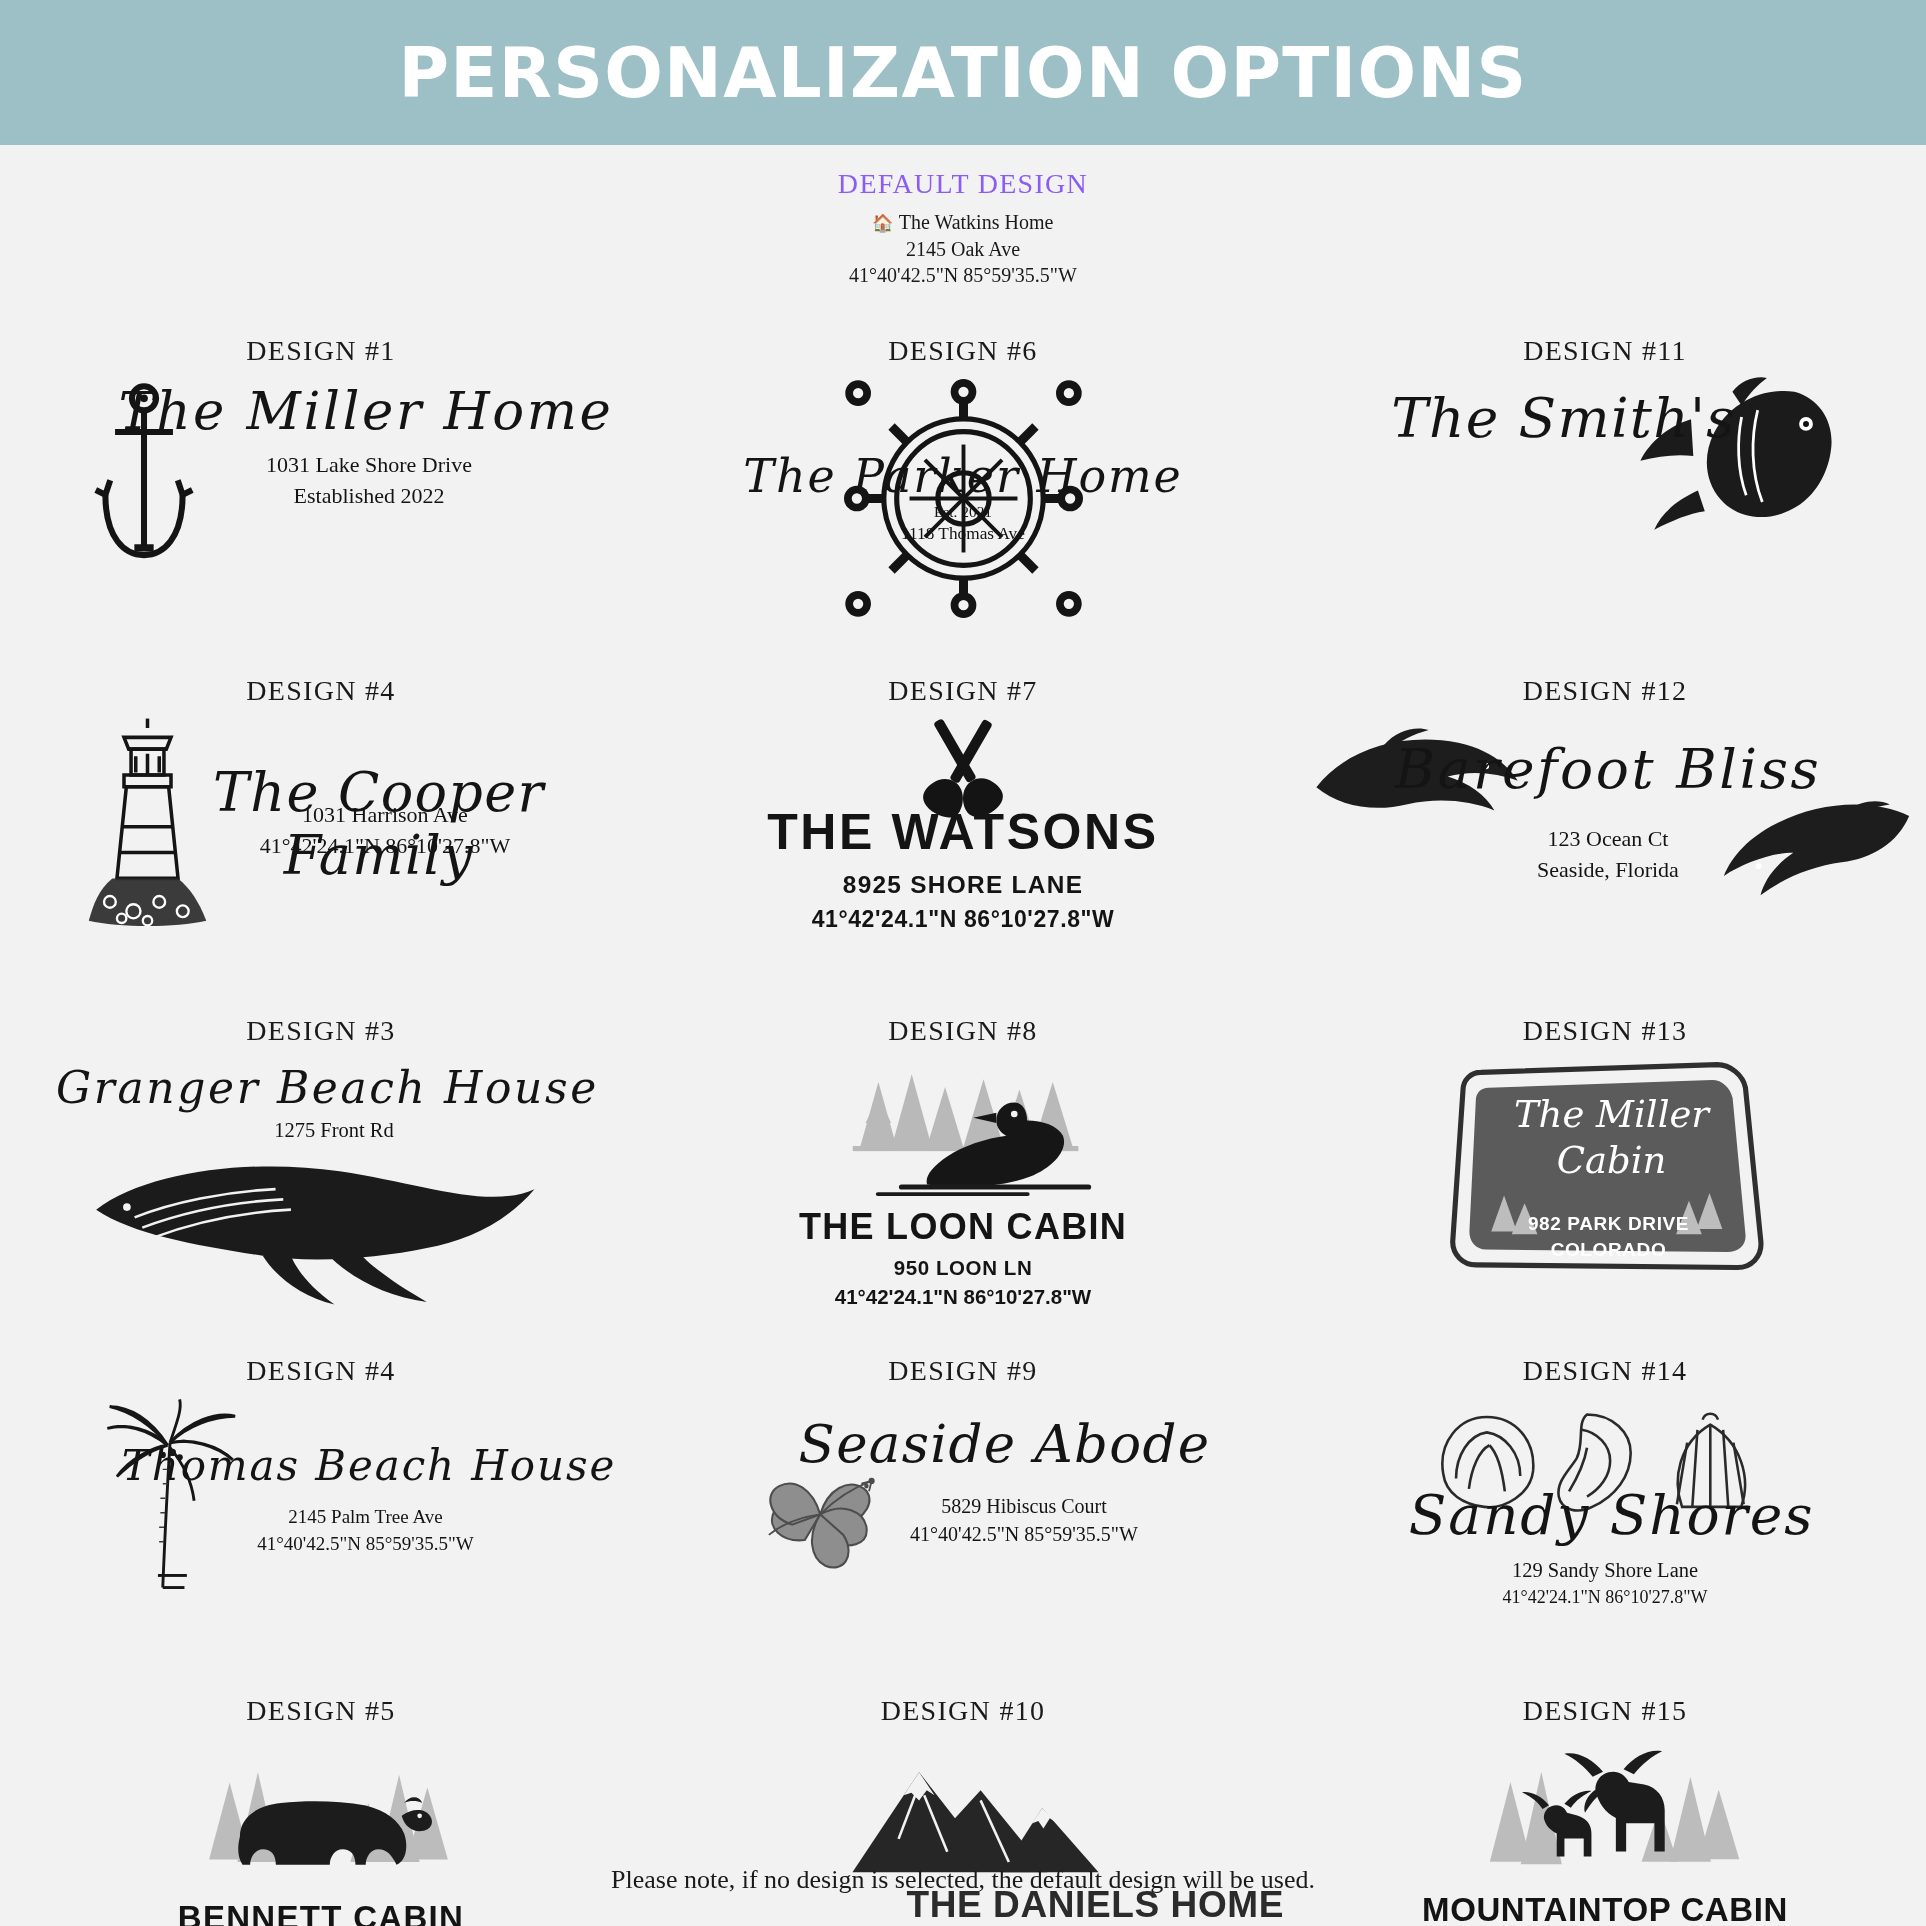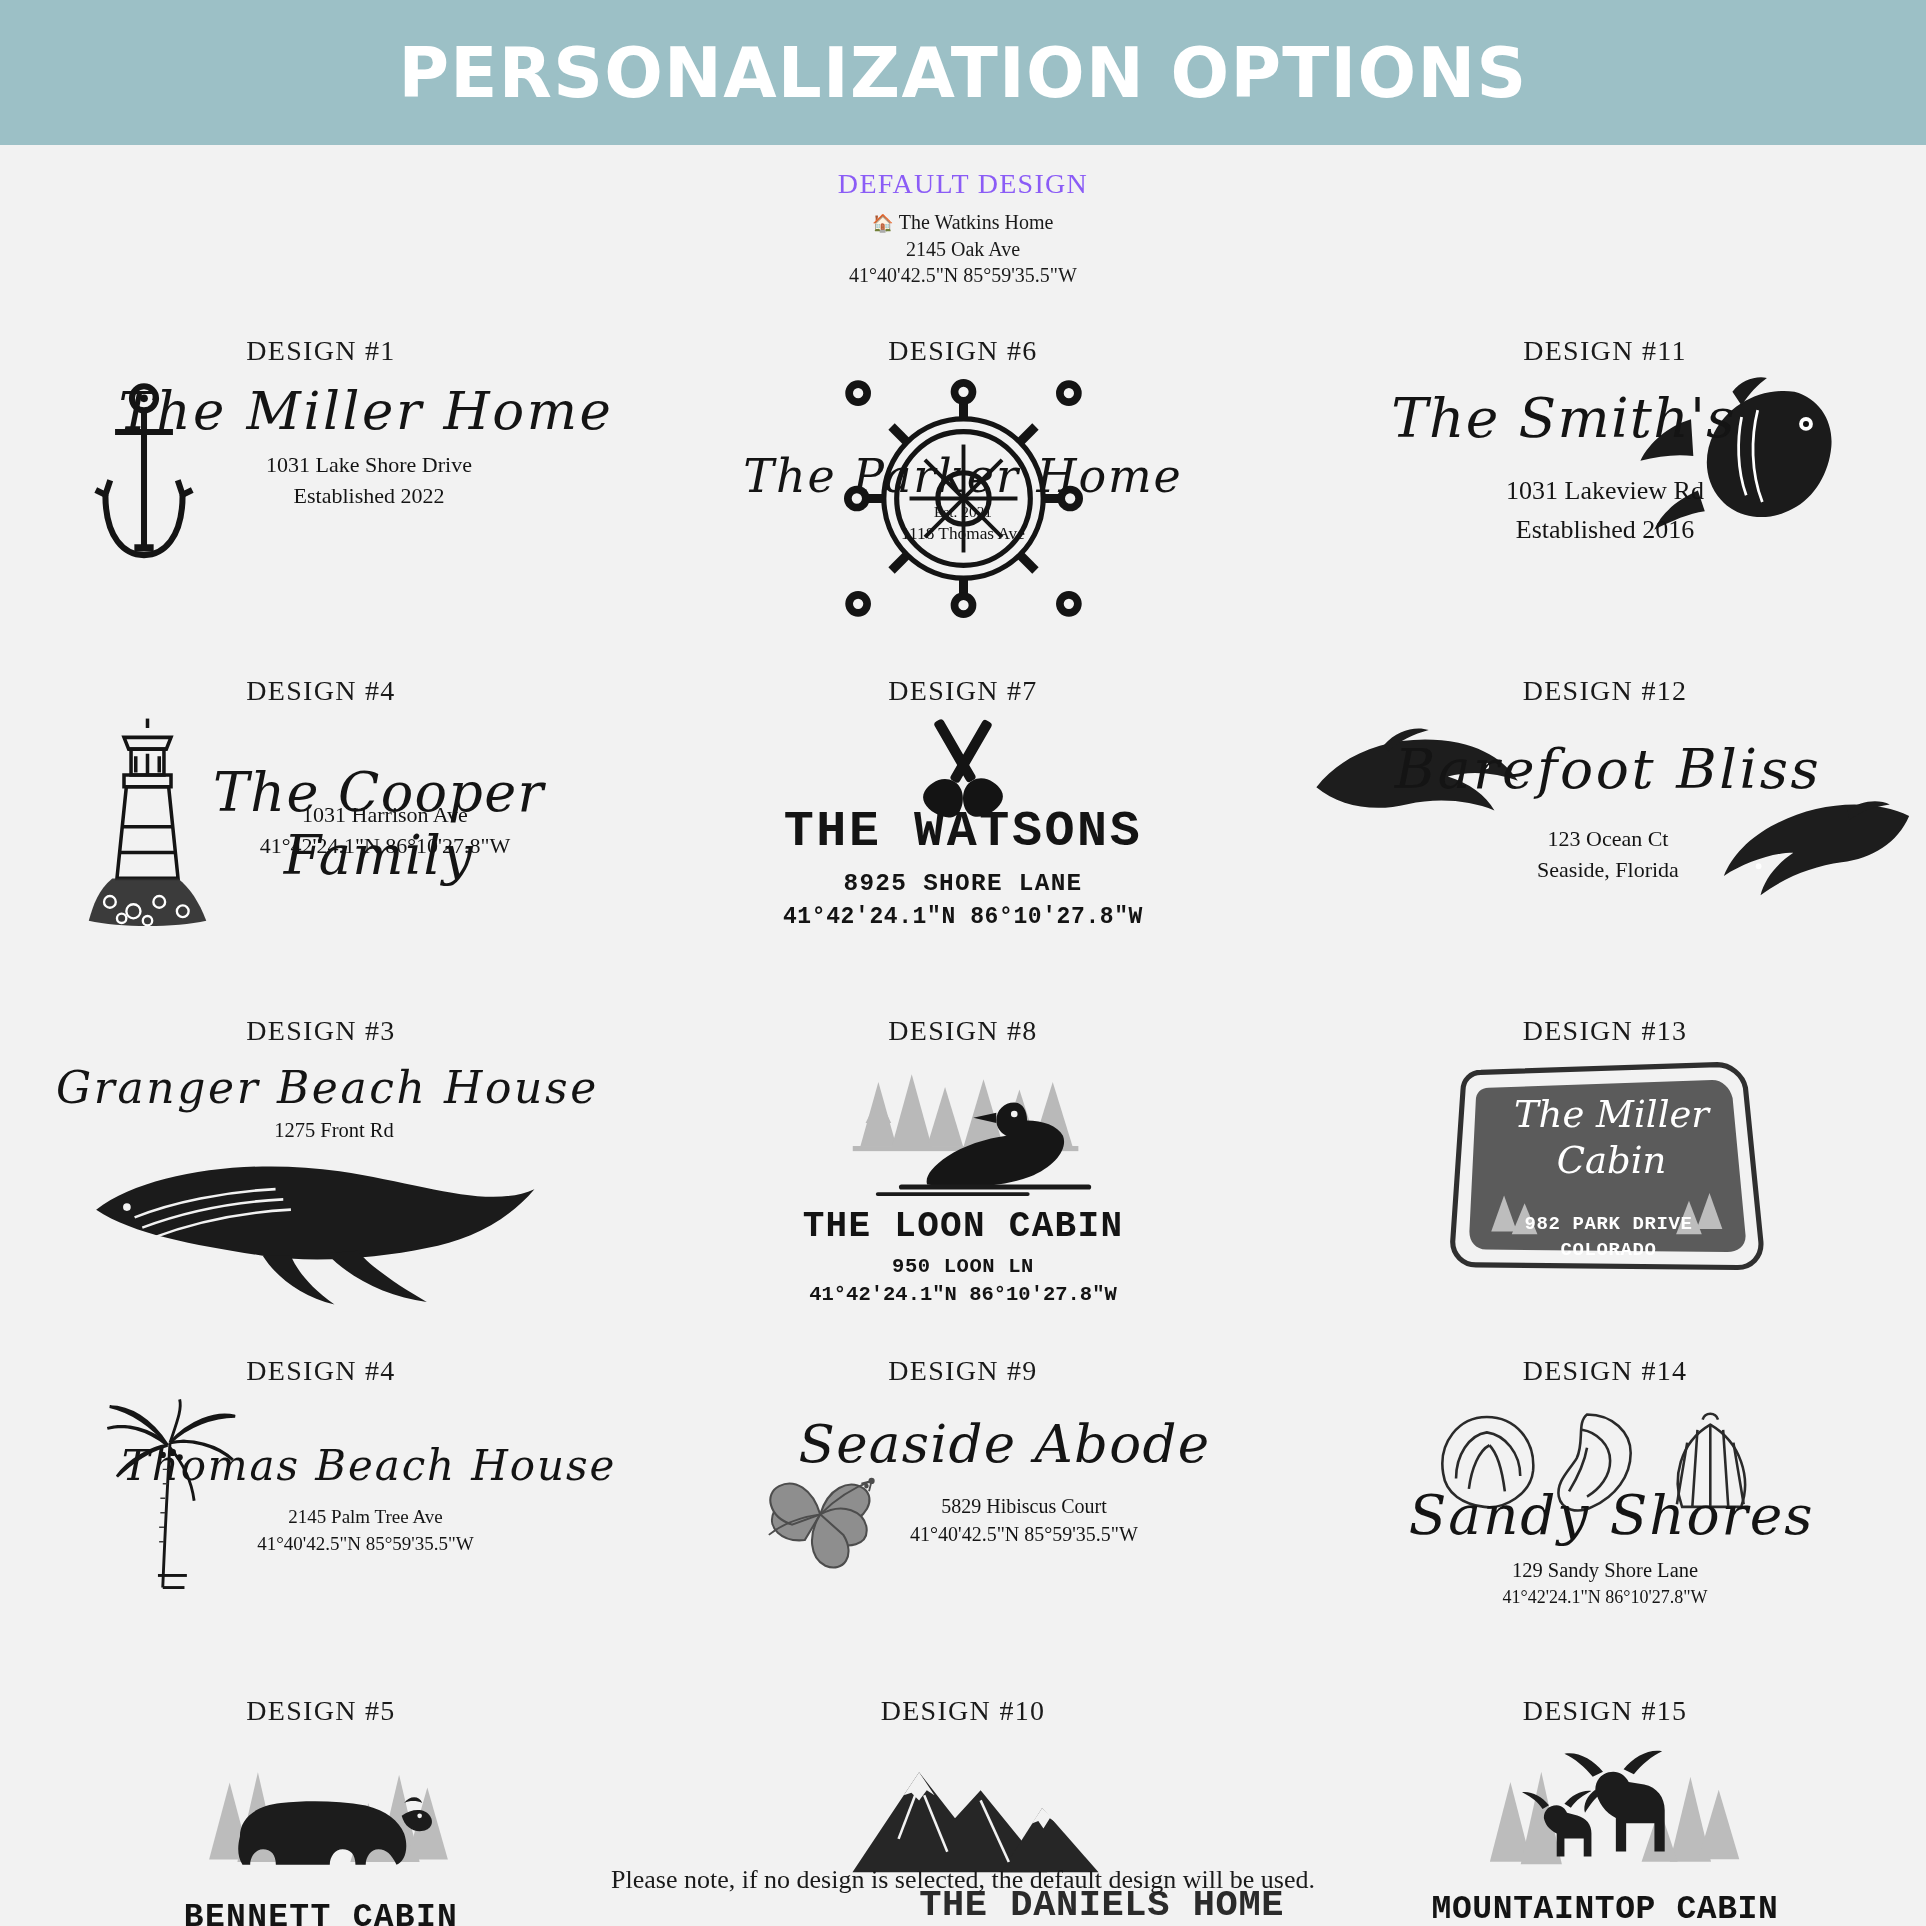--- a/index.html
+++ b/index.html
@@ -45,21 +45,21 @@
   .cell-label {
     text-align: center; font-family: "Liberation Serif", serif; font-size: 28px;
     letter-spacing: 1.3px; color: #1a1a1a; padding-top: 14px;
   }
   .art {
     position: relative; width: 100%; height: 276px;
   }
 
   
   .addr-serif { font-family: "Liberation Serif", serif; color: #141414; }
-  .addr-bold  { font-family: Liberation Mono, monospace; font-weight: bold; color: #141414; }
+  .addr-bold  { font-family: Liberation Sans, sans-serif; font-weight: bold; color: #141414; }
   .script {
     font-family: "DejaVu Serif", serif; font-style: italic; color: #141414;
   }
   .centerwrap { position: absolute; left: 0; right: 0; text-align: center; }
 
   
   .footer-note {
     position: absolute; left: 0; top: 1865px; width: 1926px; text-align: center;
     font-family: "Liberation Serif", serif; font-size: 26px; color: #1a1a1a;
   }
@@ -177,24 +177,20 @@
           <g fill="none" stroke="#fff" stroke-width="2.4">
             <path d="M104 40 C100 60 100 86 108 108"></path>
             <path d="M118 34 C112 58 112 88 122 114"></path>
           </g>
           <circle cx="160" cy="46" r="6" fill="#fff"></circle>
           <circle cx="160" cy="46" r="2.6" fill="#111"></circle>
         </svg>
         <div class="centerwrap" style="top:19px; left:13px; right:96px;">
           <div class="script" style="font-size:55px; letter-spacing:1.3px;">The Smith's</div>
         </div>
-        <div class="centerwrap" style="top:109px; left:0; right:0;">
-          <div class="addr-serif" style="font-size:26px">1031 Lakeview Rd</div>
-          <div class="addr-serif" style="font-size:26px; margin-top:9px">Established 2016</div>
-        </div>
       </div>
     </div>
 
     <div class="cell">
       <div class="cell-label">DESIGN #4</div>
       <div class="art">
         <svg class="svg-abs" style="left:77px;top:6.4px" width="141" height="225" viewBox="0 0 120 190">
           <g stroke="#141414" fill="none" stroke-width="3">
             <path d="M44 30 h32 l4 -10 h-40 z"></path>
             <path d="M46 30 h28 v22 h-28 z"></path>

